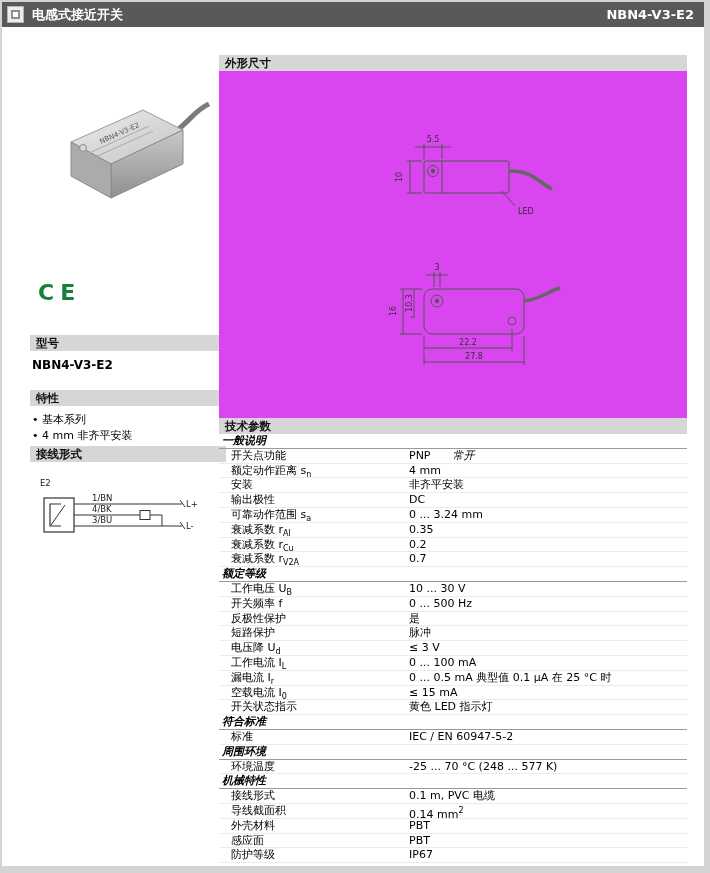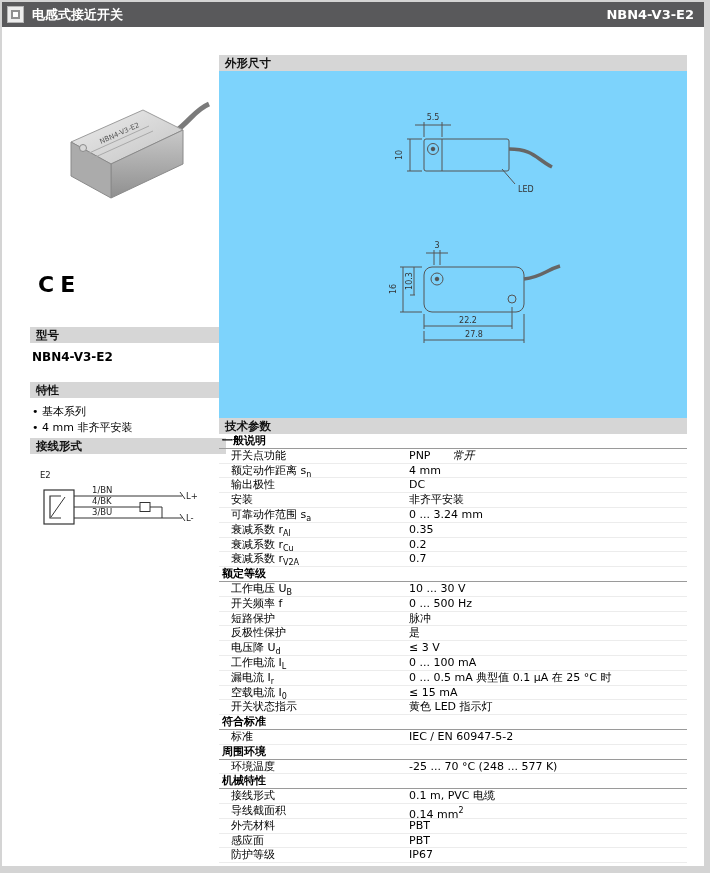--- a/index.html
+++ b/index.html
@@ -40,38 +40,38 @@
     background:#d6d6d6; color:#111; font-weight:bold; font-size:11.5px;
     padding:2px 6px; height:16px; line-height:12px;
   }
 
   
   .col-left { position:absolute; left:30px; top:62px; width:196px; }
   .col-right { position:absolute; left:219px; top:55px; width:468px; }
 
   .photo-wrap { height:190px; display:flex; align-items:center; justify-content:center; }
   .ce-mark {
-    font-size:22px; letter-spacing:6px; color:#000000; font-weight:600;
-    margin:20px 0 30px 8px; font-family:"DejaVu Sans", sans-serif;
+    font-size:22px; letter-spacing:6px; color:#15803d; font-weight:600;
+    margin:28px 0 30px 8px; font-family:"DejaVu Sans", sans-serif;
   }
   .model-value { font-weight:bold; font-size:12px; margin:7px 0 18px 2px; }
   .features-list { list-style:none; margin:6px 0 2px 2px; font-size:11px; line-height:16px; }
   .features-list li::before { content:"•  "; }
   .wiring-wrap { margin-top:12px; padding-left:4px; }
 
-  .dim-area { background:#7dd3fc; height:347px; padding-top:18px; padding-left:165px; }
+  .dim-area { background:#d946ef; height:347px; padding-top:40px; padding-left:165px; }
   .dim-svg { display:block; }
   .dim-svg text { font-size:8px; fill:#333; font-family:"DejaVu Sans", sans-serif; }
   .wiring-svg text { font-size:8.5px; fill:#222; font-family:"DejaVu Sans", sans-serif; }
 
   
   .spec-table { width:100%; font-size:11px; }
   .spec-group-title {
     font-weight:bold; height:14.8px; line-height:14.2px;
-    border-bottom:1px solid #9a9a9a; padding-left:3px;
+    border-bottom:1px solid #9a9a9a; padding-left:3px;font-style:italic;
   }
   .spec-row {
     display:flex; height:14.8px; line-height:14.2px;
     border-bottom:1px solid #ececec;
   }
   .spec-label { flex:0 0 190px; padding-left:12px; white-space:nowrap; overflow:hidden; }
   .spec-value { flex:1; white-space:nowrap; overflow:hidden; }
   .spec-value2 { margin-left:22px;font-style:italic; }
   sub { font-size:8px; }
   sup { font-size:8px; }
@@ -223,28 +223,28 @@
         <div class="spec-group-title">一般说明</div>
         <div class="spec-row">
           <span class="spec-label">开关点功能</span>
           <span class="spec-value">PNP<span class="spec-value2">常开</span></span>
         </div>
         <div class="spec-row">
           <span class="spec-label">额定动作距离  s<sub>n</sub></span>
           <span class="spec-value">4 mm</span>
         </div>
         <div class="spec-row">
+          <span class="spec-label">安装</span>
+          <span class="spec-value">非齐平安装</span>
+        </div>
+        <div class="spec-row">
           <span class="spec-label">输出极性</span>
           <span class="spec-value">DC</span>
         </div>
         <div class="spec-row">
-          <span class="spec-label">安装</span>
-          <span class="spec-value">非齐平安装</span>
-        </div>
-        <div class="spec-row">
           <span class="spec-label">可靠动作范围 s<sub>a</sub></span>
           <span class="spec-value">0 ... 3.24 mm</span>
         </div>
         <div class="spec-row">
           <span class="spec-label">衰减系数 r<sub>Al</sub></span>
           <span class="spec-value">0.35</span>
         </div>
         <div class="spec-row">
           <span class="spec-label">衰减系数 r<sub>Cu</sub></span>
           <span class="spec-value">0.2</span>
@@ -256,26 +256,26 @@
         <div class="spec-group-title">额定等级</div>
         <div class="spec-row">
           <span class="spec-label">工作电压  U<sub>B</sub></span>
           <span class="spec-value">10 ... 30 V</span>
         </div>
         <div class="spec-row">
           <span class="spec-label">开关频率 f</span>
           <span class="spec-value">0 ... 500 Hz</span>
         </div>
         <div class="spec-row">
+          <span class="spec-label">反极性保护</span>
+          <span class="spec-value">是</span>
+        </div>
+        <div class="spec-row">
           <span class="spec-label">短路保护</span>
           <span class="spec-value">脉冲</span>
-        </div>
-        <div class="spec-row">
-          <span class="spec-label">反极性保护</span>
-          <span class="spec-value">是</span>
         </div>
         <div class="spec-row">
           <span class="spec-label">电压降  U<sub>d</sub></span>
           <span class="spec-value">≤ 3 V</span>
         </div>
         <div class="spec-row">
           <span class="spec-label">工作电流  I<sub>L</sub></span>
           <span class="spec-value">0 ... 100 mA</span>
         </div>
         <div class="spec-row">

